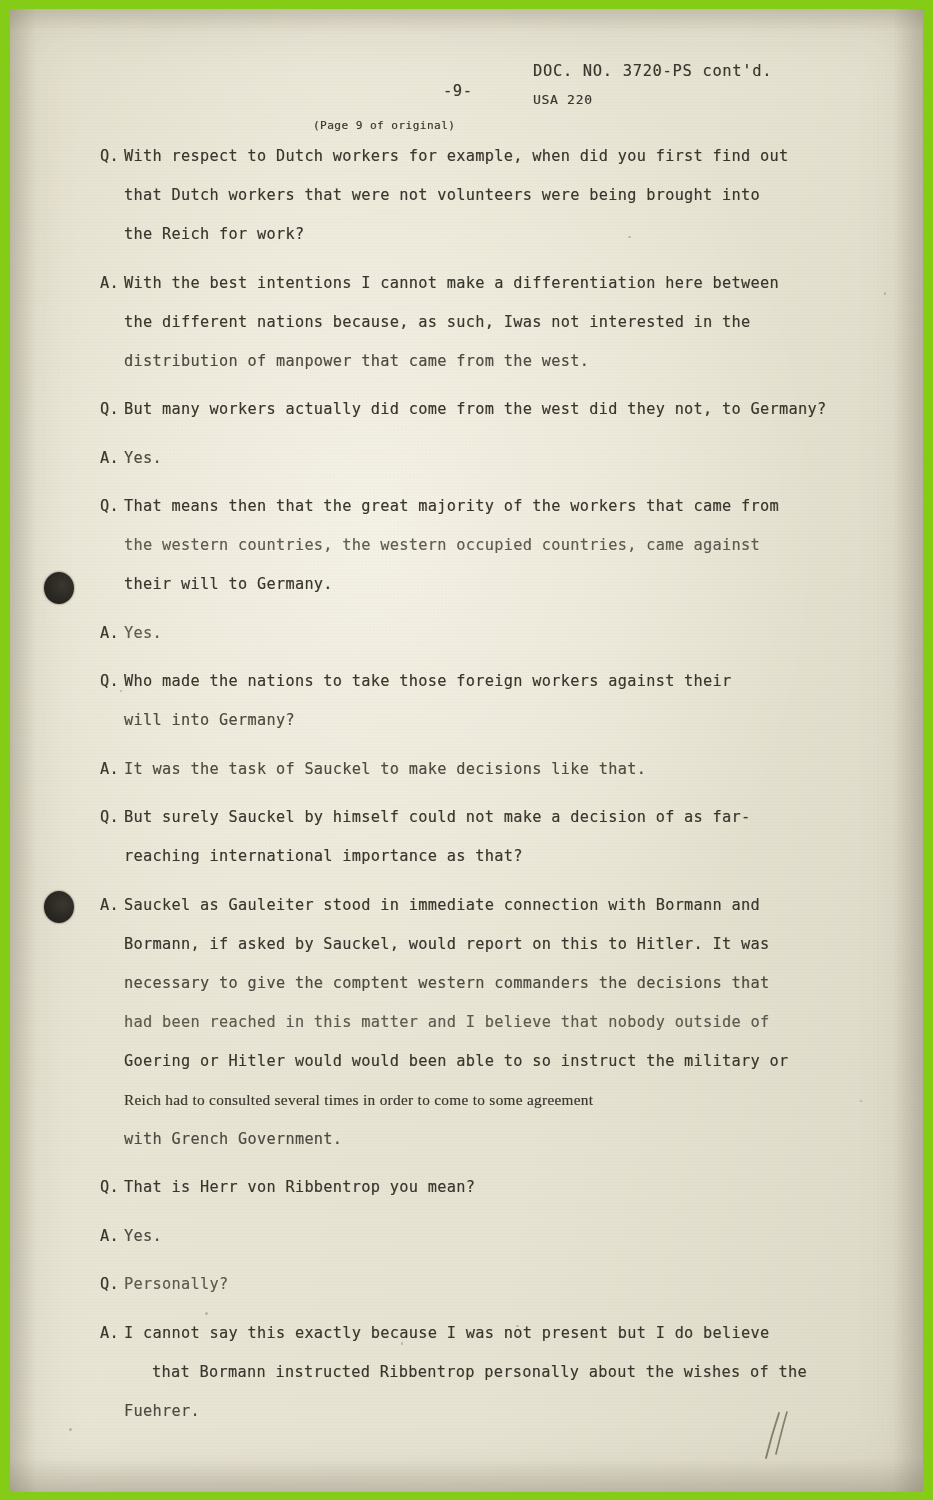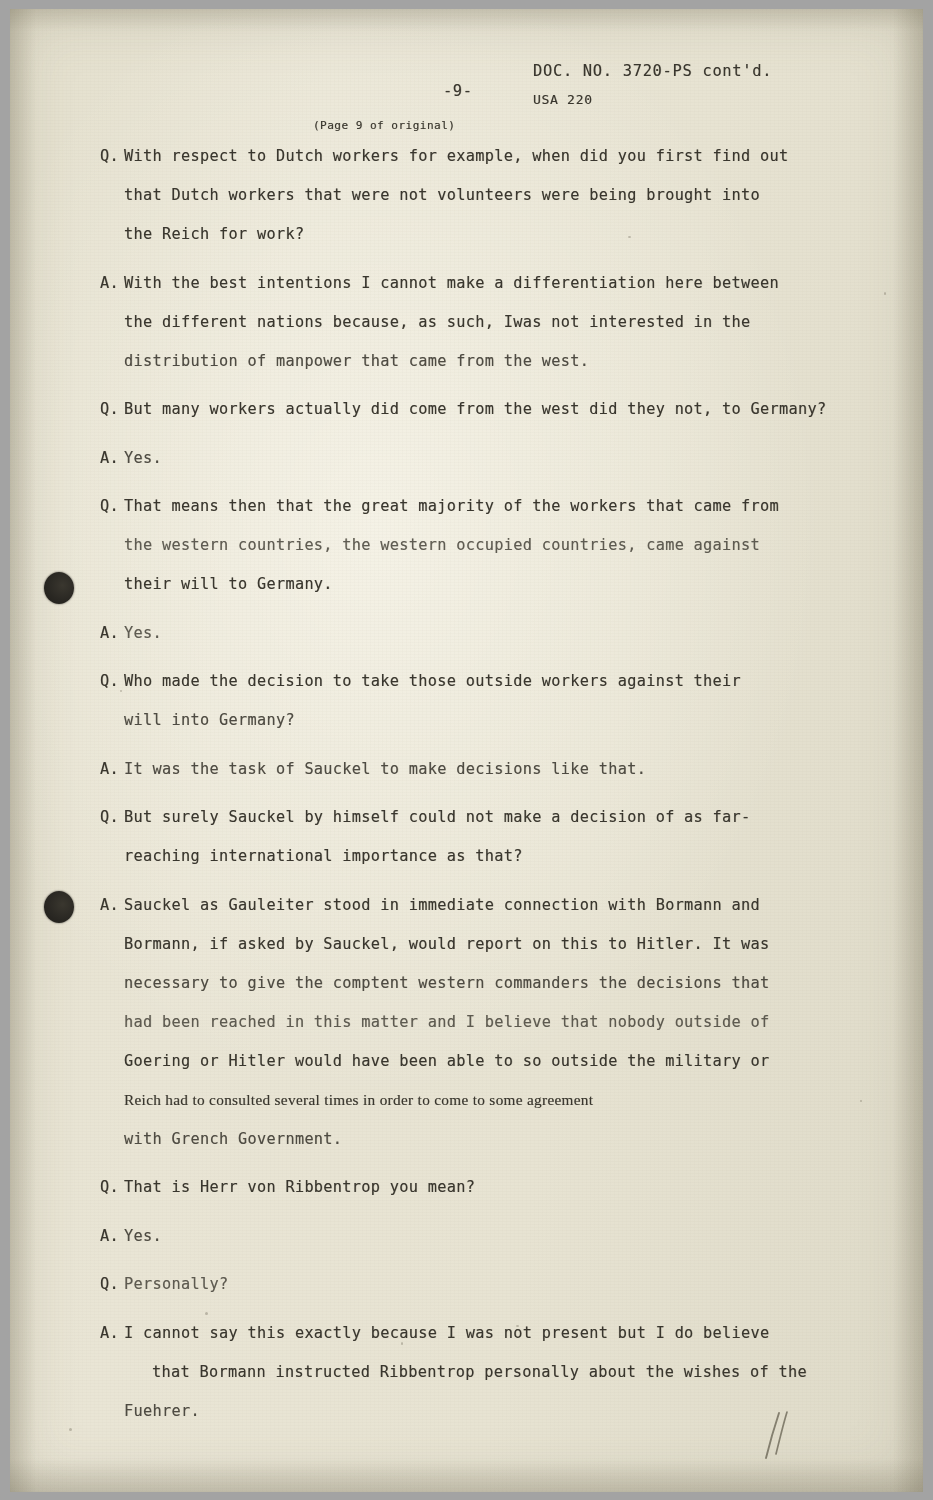--- a/index.html
+++ b/index.html
@@ -12,21 +12,21 @@
     width: 933px;
     height: 1500px;
     overflow: hidden;
   }
 
   
   .scan {
     position: relative;
     width: 933px;
     height: 1500px;
-    background: #a3a3a3;
+    background: #84cc16;
     overflow: hidden;
   }
   .paper {
     position: absolute;
     left: 10px;
     top: 9px;
     width: 913px;
     height: 1483px;
     background:
       radial-gradient(ellipse 70% 55% at 40% 35%, rgba(255,253,245,0.55) 0%, rgba(255,253,245,0) 70%),
@@ -140,33 +140,33 @@
         <div class="ln body" style="top: 400px;">But many workers actually did come from the west did they not, to Germany?</div>
         <div class="ln mark" style="top: 448.5px;">A.</div>
         <div class="ln body faded" style="top: 448.5px;">Yes.</div>
         <div class="ln mark" style="top: 497px;">Q.</div>
         <div class="ln body" style="top: 497px;">That means then that the great majority of the workers that came from</div>
         <div class="ln body fainter" style="top: 536px;">the western countries, the western occupied countries, came against</div>
         <div class="ln body" style="top: 575px;">their will to Germany.</div>
         <div class="ln mark" style="top: 623.5px;">A.</div>
         <div class="ln body fainter" style="top: 623.5px;">Yes.</div>
         <div class="ln mark" style="top: 672px;">Q.</div>
-        <div class="ln body" style="top: 672px;">Who made the decision to take those outside workers against their</div>
+        <div class="ln body" style="top: 672px;">Who made the nations to take those foreign workers against their</div>
         <div class="ln body faded" style="top: 711px;">will into Germany?</div>
         <div class="ln mark" style="top: 759.5px;">A.</div>
         <div class="ln body faded" style="top: 759.5px;">It was the task of Sauckel to make decisions like that.</div>
         <div class="ln mark" style="top: 808px;">Q.</div>
         <div class="ln body" style="top: 808px;">But surely Sauckel by himself could not make a decision of as far-</div>
         <div class="ln body" style="top: 847px;">reaching international importance as that?</div>
         <div class="ln mark" style="top: 895.5px;">A.</div>
         <div class="ln body" style="top: 895.5px;">Sauckel as Gauleiter stood in immediate connection with Bormann and</div>
         <div class="ln body" style="top: 934.5px;">Bormann, if asked by Sauckel, would report on this to Hitler. It was</div>
         <div class="ln body faded" style="top: 973.5px;">necessary to give the comptent western commanders the decisions that</div>
         <div class="ln body fainter" style="top: 1012.5px;">had been reached in this matter and I believe that nobody outside of</div>
-        <div class="ln body" style="top: 1051.5px;">Goering or Hitler would have been able to so outside the military or</div>
+        <div class="ln body" style="top: 1051.5px;">Goering or Hitler would would been able to so instruct the military or</div>
         <div class="ln body" style="top: 1090.5px; font-family: Liberation Serif, serif;">Reich had to consulted several times in order to come to some agreement</div>
         <div class="ln body faded" style="top: 1129.5px;">with Grench Government.</div>
         <div class="ln mark" style="top: 1178px;">Q.</div>
         <div class="ln body" style="top: 1178px;">That is Herr von Ribbentrop you mean?</div>
         <div class="ln mark" style="top: 1226.5px;">A.</div>
         <div class="ln body faded" style="top: 1226.5px;">Yes.</div>
         <div class="ln mark" style="top: 1275px;">Q.</div>
         <div class="ln body fainter" style="top: 1275px;">Personally?</div>
         <div class="ln mark" style="top: 1323.5px;">A.</div>
         <div class="ln body" style="top: 1323.5px;">I cannot say this exactly because I was not present but I do believe</div>

